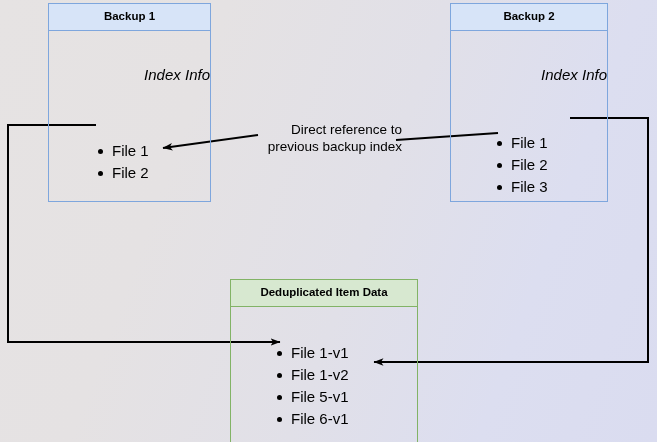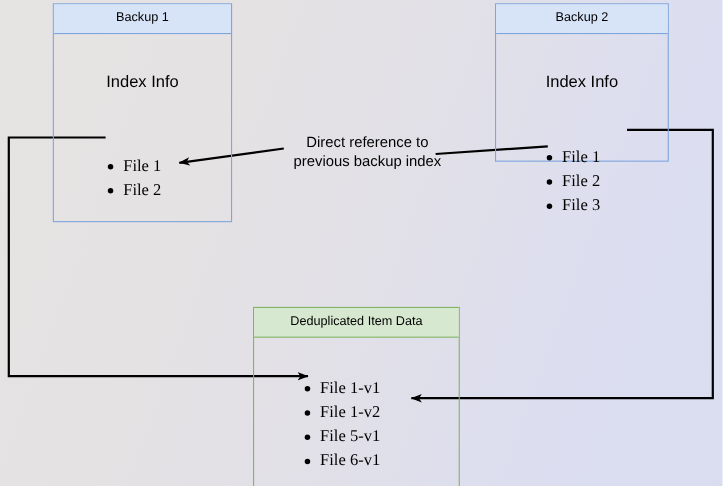--- a/index.html
+++ b/index.html
@@ -27,49 +27,49 @@
   }
   .box.green {
     border-color: #82b366;
   }
   .box-header {
     box-sizing: border-box;
     height: 27px;
     line-height: 25px;
     text-align: center;
     font-size: 11.5px;
-    font-weight: normal;
+    font-weight: bold;
     color: #000;
     background: #d7e4f8;
     border-bottom: 1.5px solid #7ea6dd;
   }
   .box.green .box-header {
     background: #d7e8d0;
     border-bottom-color: #82b366;
   }
   .box-title-text {
     display: block;
   }
   .box-body {
     position: relative;
     height: calc(100% - 27px);
   }
   .index-label {
     position: absolute;
     width: 100%;
-    text-align: center;
+    text-align: right;
     font-size: 15px;
     color: #000;
+    font-style: italic;
   }
   .file-list {
     position: absolute;
     margin: 0;
     padding: 0;
     list-style: none;
-    font-family: Liberation Serif, serif;
   }
   .file-list li {
     font-size: 15px;
     color: #000;
     line-height: 22px;
     white-space: nowrap;
     padding-left: 16px;
     position: relative;
   }
   .file-list li::before {
@@ -125,21 +125,21 @@
     </div>
     <div class="box-body">
       <div class="index-label" style="top:35px;">Index Info</div>
       <ul class="file-list" style="left:47px; top:109px;">
         <li>File 1</li>
         <li>File 2</li>
       </ul>
     </div>
   </div>
 
-  <div class="box" style="left:450px; top:3px; width:158px; height:144px;">
+  <div class="box" style="left:450px; top:3px; width:158px; height:199px;">
     <div class="box-header">
       <span class="box-title-text">Backup 2</span>
     </div>
     <div class="box-body">
       <div class="index-label" style="top:35px;">Index Info</div>
       <ul class="file-list" style="left:44px; top:101px;">
         <li>File 1</li>
         <li>File 2</li>
         <li>File 3</li>
       </ul>
@@ -153,16 +153,16 @@
     <div class="box-body">
       <ul class="file-list" style="left:44px; top:35px;">
         <li>File 1-v1</li>
         <li>File 1-v2</li>
         <li>File 5-v1</li>
         <li>File 6-v1</li>
       </ul>
     </div>
   </div>
 
-  <div class="edge-label" style="left:250px; top:121px; width:168px;">Direct reference to
+  <div class="edge-label" style="left:234px; top:121px; width:168px;text-align:right;">Direct reference to
 previous backup index</div>
 
 </div>
 
 </body></html>

